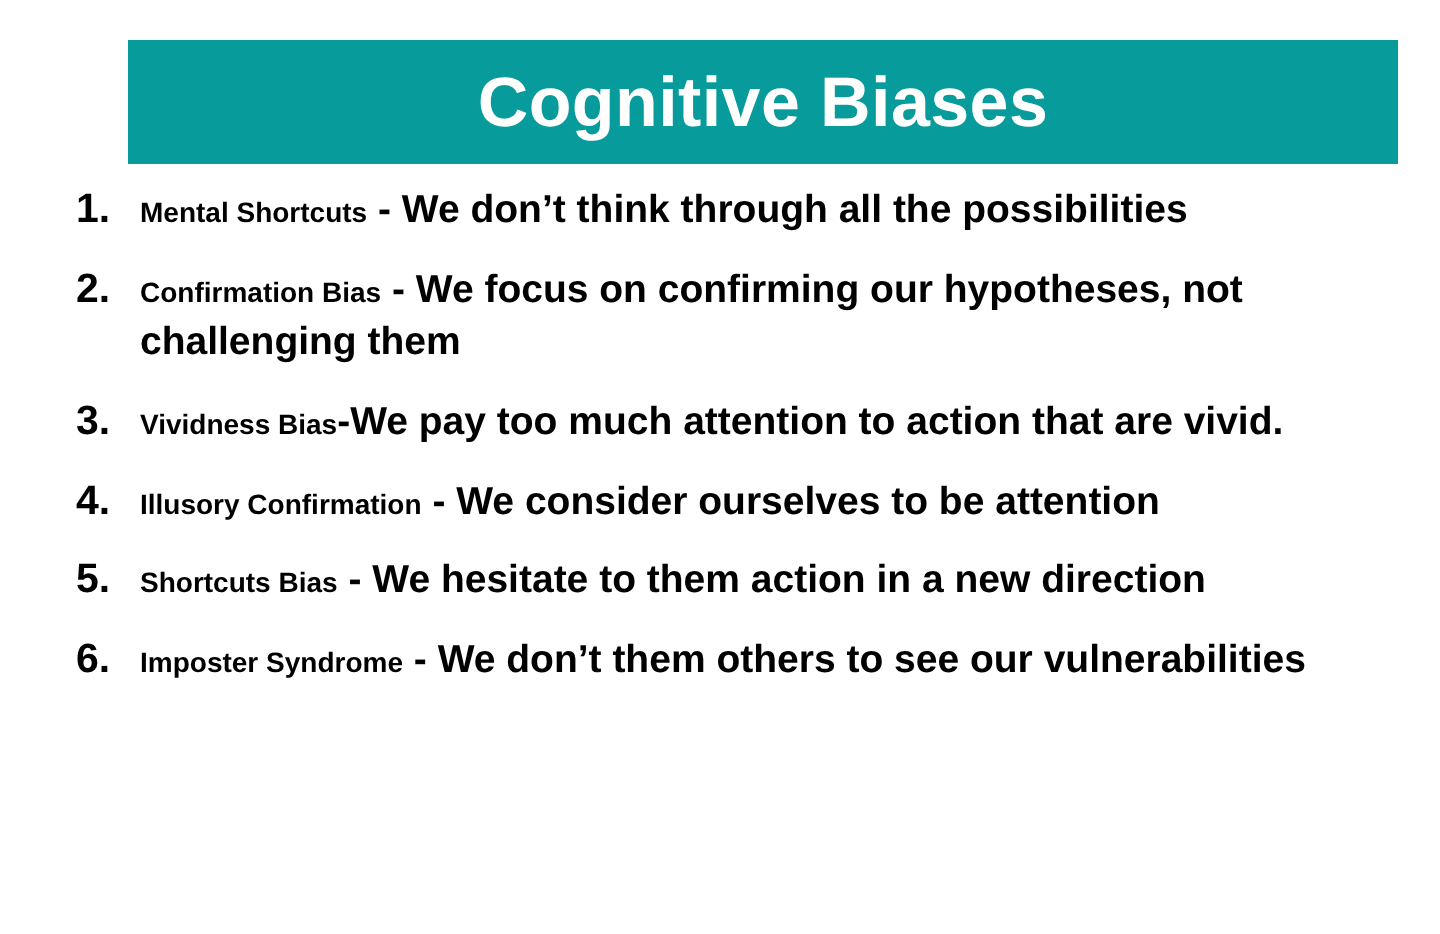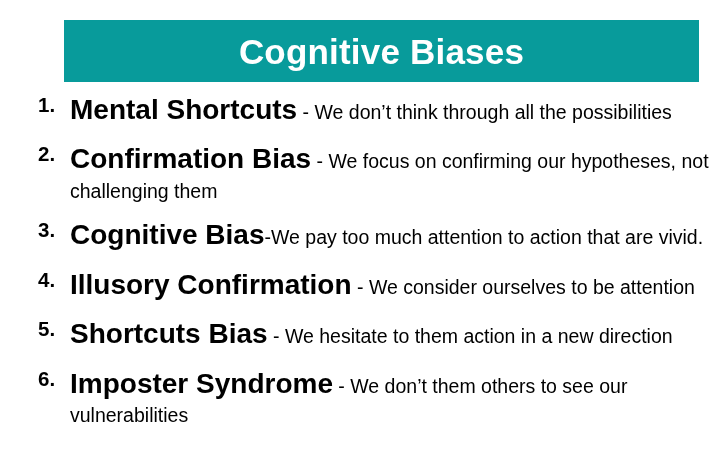--- a/index.html
+++ b/index.html
@@ -69,24 +69,24 @@
   }
   .bias-num {
     position: absolute;
     left: 0;
     top: 0;
     font-weight: bold;
     font-size: 20.5px;
   }
   .bias-term {
     font-weight: bold;
-    font-size: 28px;
+    font-size: 14px;
   }
   .bias-desc {
-    font-weight: normal;
+    font-weight: bold;
     font-size: 19.5px;
   }
 </style>
 </head>
 <body>
 
 <div class="slide">
 
   <div class="title-banner">
     <div class="title-text">Cognitive Biases</div>
@@ -96,21 +96,21 @@
 
     <li class="bias-item">
       <span class="bias-num">1.</span><span class="bias-term">Mental Shortcuts</span><span class="bias-desc"> - We don’t think through all the possibilities</span>
     </li>
 
     <li class="bias-item">
       <span class="bias-num">2.</span><span class="bias-term">Confirmation Bias</span><span class="bias-desc"> - We focus on confirming our hypotheses, not challenging them</span>
     </li>
 
     <li class="bias-item">
-      <span class="bias-num">3.</span><span class="bias-term">Cognitive Bias</span><span class="bias-desc">-We pay too much attention to action that are vivid.</span>
+      <span class="bias-num">3.</span><span class="bias-term">Vividness Bias</span><span class="bias-desc">-We pay too much attention to action that are vivid.</span>
     </li>
 
     <li class="bias-item">
       <span class="bias-num">4.</span><span class="bias-term">Illusory Confirmation</span><span class="bias-desc"> - We consider ourselves to be attention</span>
     </li>
 
     <li class="bias-item">
       <span class="bias-num">5.</span><span class="bias-term">Shortcuts Bias</span><span class="bias-desc"> - We hesitate to them action in a new direction</span>
     </li>
 

